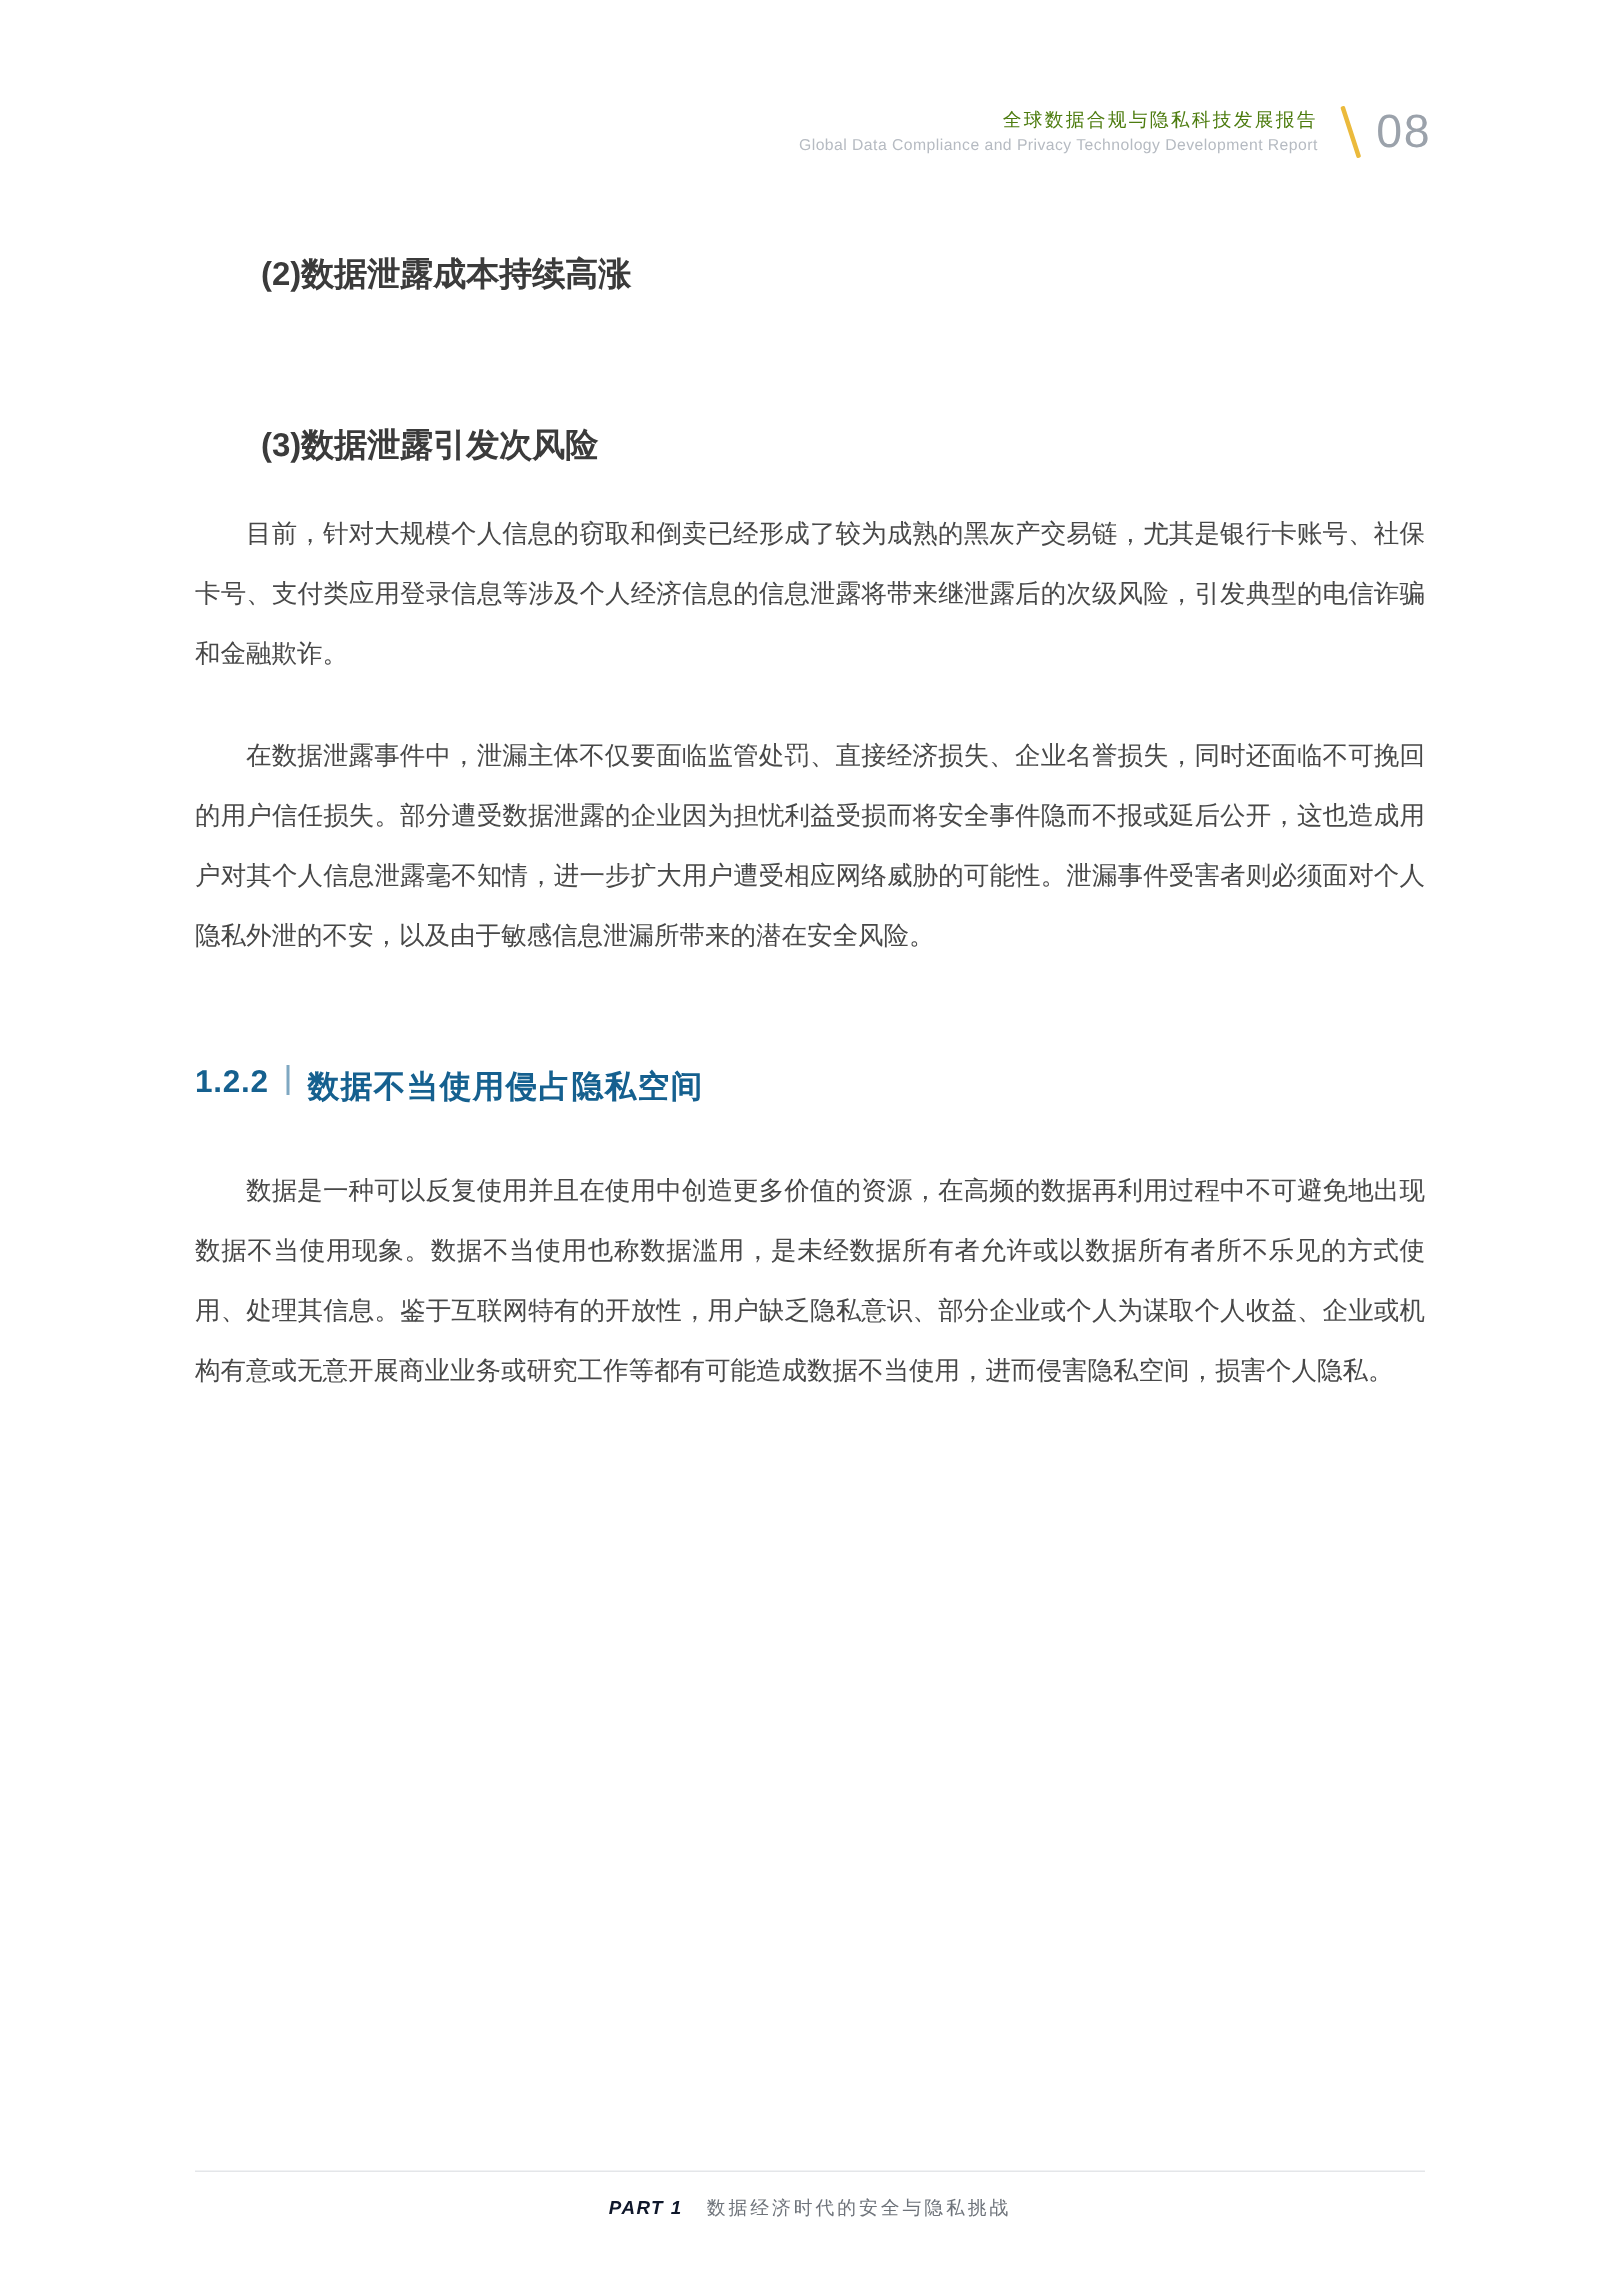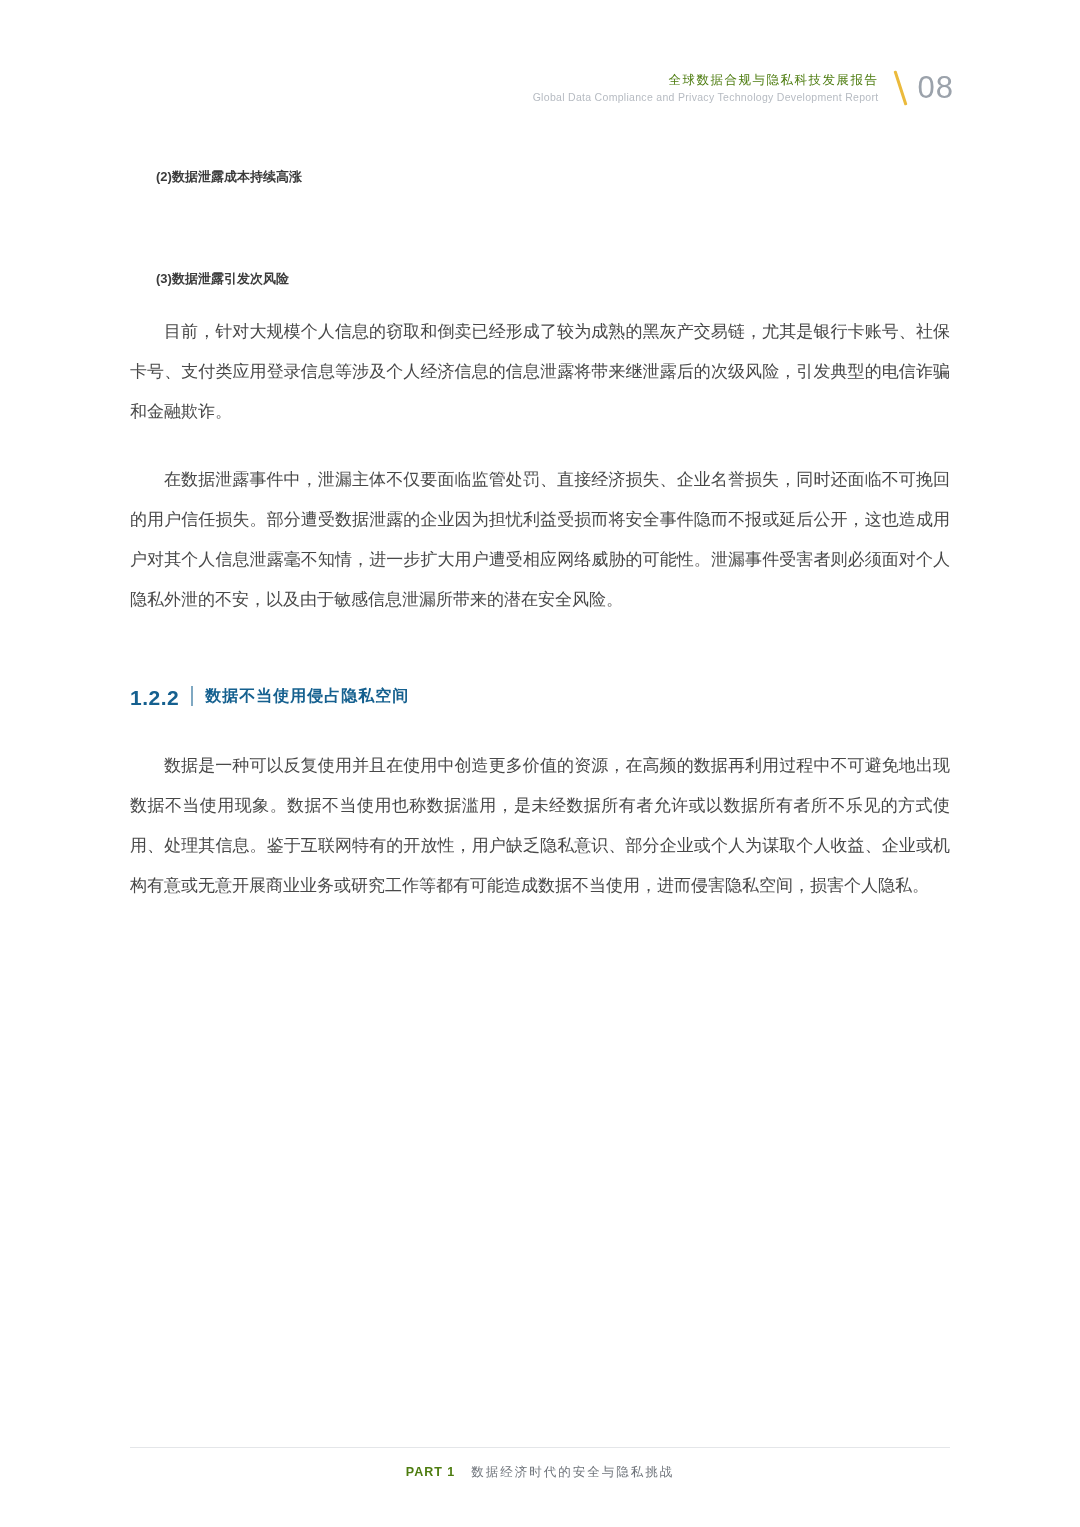--- a/index.html
+++ b/index.html
@@ -55,21 +55,21 @@
   }
 
   
   .content {
     position: absolute;
     left: 130px;
     right: 130px;
     top: 168px;
   }
   .sub-heading {
-    font-size: 13px;
+    font-size: 22px;
     font-weight: bold;
     color: #3b3b3b;
     text-indent: 2em;
     margin: 0 0 24px 0;
   }
   .sub-heading.second {
     margin-top: 84px;
   }
   .body-para {
     font-size: 17px;
@@ -94,41 +94,42 @@
     font-weight: bold;
     letter-spacing: 0.5px;
   }
   .section-divider {
     width: 2px;
     height: 20px;
     margin: 0 12px;
     opacity: 0.55;
   }
   .section-title {
-    font-size: 16px;
+    font-size: 21px;
     font-weight: bold;
     letter-spacing: 1px;
   }
 
   
   .footer {
     position: absolute;
     left: 130px;
     right: 130px;
     bottom: 46px;
     border-top: 1px solid #e4e6e9;
     padding-top: 16px;
     text-align: center;
     font-size: 12.5px;
     letter-spacing: 1px;
   }
   .footer-part-label {
     font-weight: bold;
-    color: #4d7c0f;
+    color: #0f172a;
     margin-right: 16px;
+    font-style: italic;
   }
   .footer-part-title {
     color: #6e737a;
     letter-spacing: 2px;
   }
 </style>
 </head>
 <body>
 
 <div class="page">

